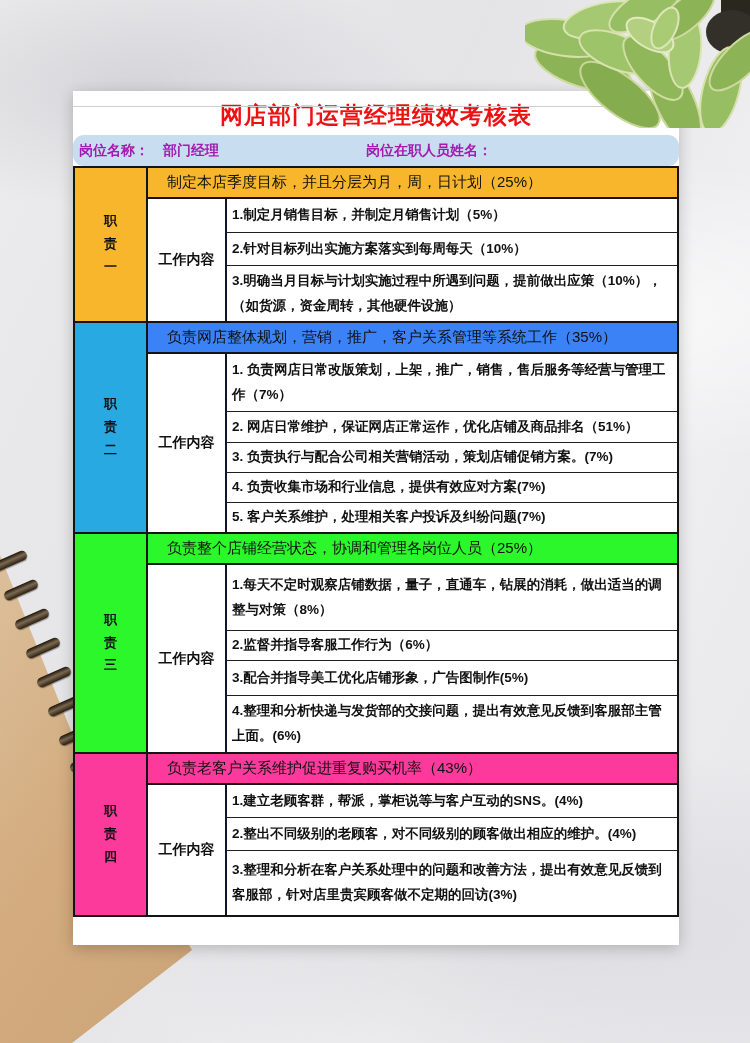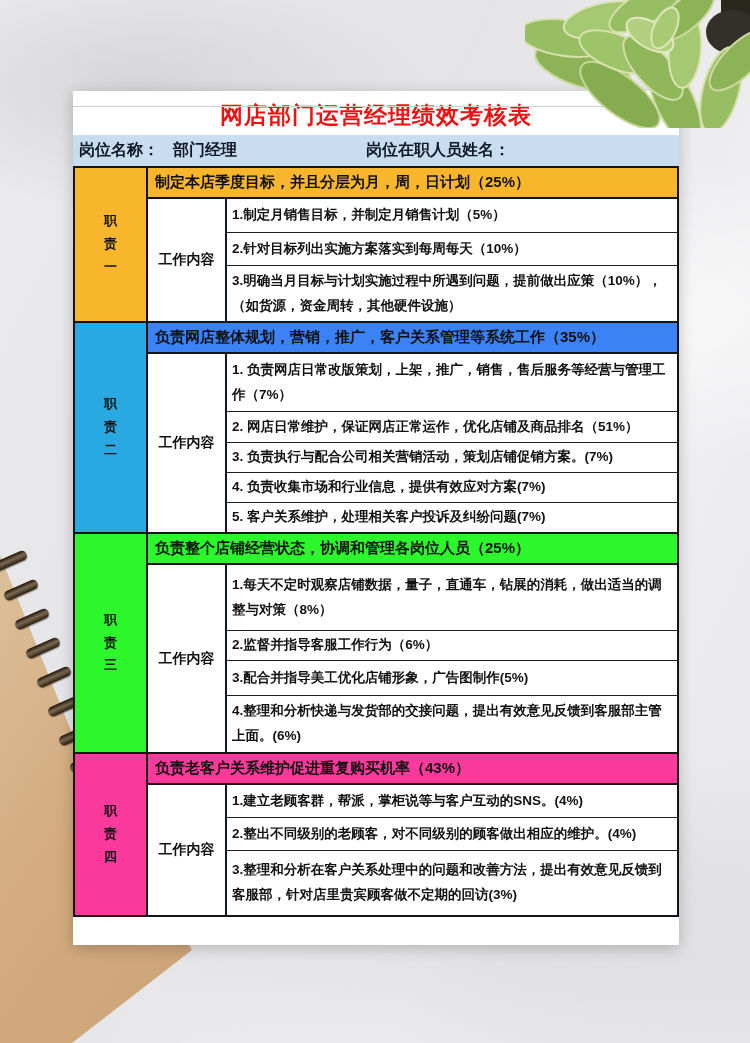--- a/index.html
+++ b/index.html
@@ -27,32 +27,32 @@
     box-shadow:0 1px 1px rgba(0,0,0,.4);
     transform:rotate(-24deg);
   }
   
   .page { position:absolute; left:73px; top:91px; width:606px; height:854px; z-index:3;
     background:#ffffff; box-shadow:0 3px 14px rgba(0,0,0,.22);
   }
   .title-row { position:relative; height:44px; display:flex; align-items:flex-end; justify-content:center; padding-bottom:4px; }
   .title-row::before { content:""; position:absolute; top:15px; left:0; right:0; border-top:1px solid #cfcfcf; }
   .page-title { font-size:23px; font-weight:700; letter-spacing:1px; }
-  .info-row { height:31px; display:flex; align-items:center; font-size:16px; font-weight:700; color:#0f172a; padding-left:6px; }
+  .info-row { height:31px; display:flex; align-items:center; font-size:14px; font-weight:700; color:#a21caf; padding-left:6px;border-radius:11px; }
   .info-pos-value { margin-left:14px; }
   .info-staff { margin-left:8px; position:absolute; left:285px; }
   .info-row { position:relative; }
   
   .perf-table { border:2px solid #141414; border-top:2px solid #141414; margin:0; }
   .section { display:flex; }
   .section + .section { border-top:2px solid #141414; }
   .label-col { width:73px; flex:0 0 73px; border-right:2px solid #141414; display:flex; align-items:center; justify-content:center; }
   .vtext { width:1.15em; font-size:13px; font-weight:700; line-height:1.75; text-align:center; word-break:break-all; color:#111; }
   .sec-right { flex:1; display:flex; flex-direction:column; min-width:0; }
-  .sec-header { min-height:31px; display:flex; align-items:center; padding:2px 7px; font-size:15px; font-weight:700; color:#111; border-bottom:2px solid #141414; }
+  .sec-header { min-height:31px; display:flex; align-items:center; padding:2px 19px; font-size:15px; font-weight:400; color:#111; border-bottom:2px solid #141414; }
   .sec-body { flex:1; display:flex; min-width:0; }
   .work-col { width:79px; flex:0 0 79px; border-right:2px solid #0f172a; display:flex; align-items:center; justify-content:center; font-size:14px; font-weight:700; color:#111; background:#fff; }
   .items { flex:1; display:flex; flex-direction:column; min-width:0; background:#fff; }
   .item { display:flex; align-items:center; padding:2px 6px 2px 5px; font-size:13.5px; font-weight:700; color:#111; line-height:1.85; }
   .item + .item { border-top:1.5px solid #1f1f1f; }
   .mh30{min-height:30px}.mh31{min-height:31px}.mh32{min-height:32px}.mh33{min-height:33px}.mh35{min-height:35px}.mh56{min-height:56px}.mh57{min-height:57px}.mh65{min-height:65px}
   
   .plant { position:absolute; left:525px; top:-10px; z-index:5; }
 </style>
 </head>

